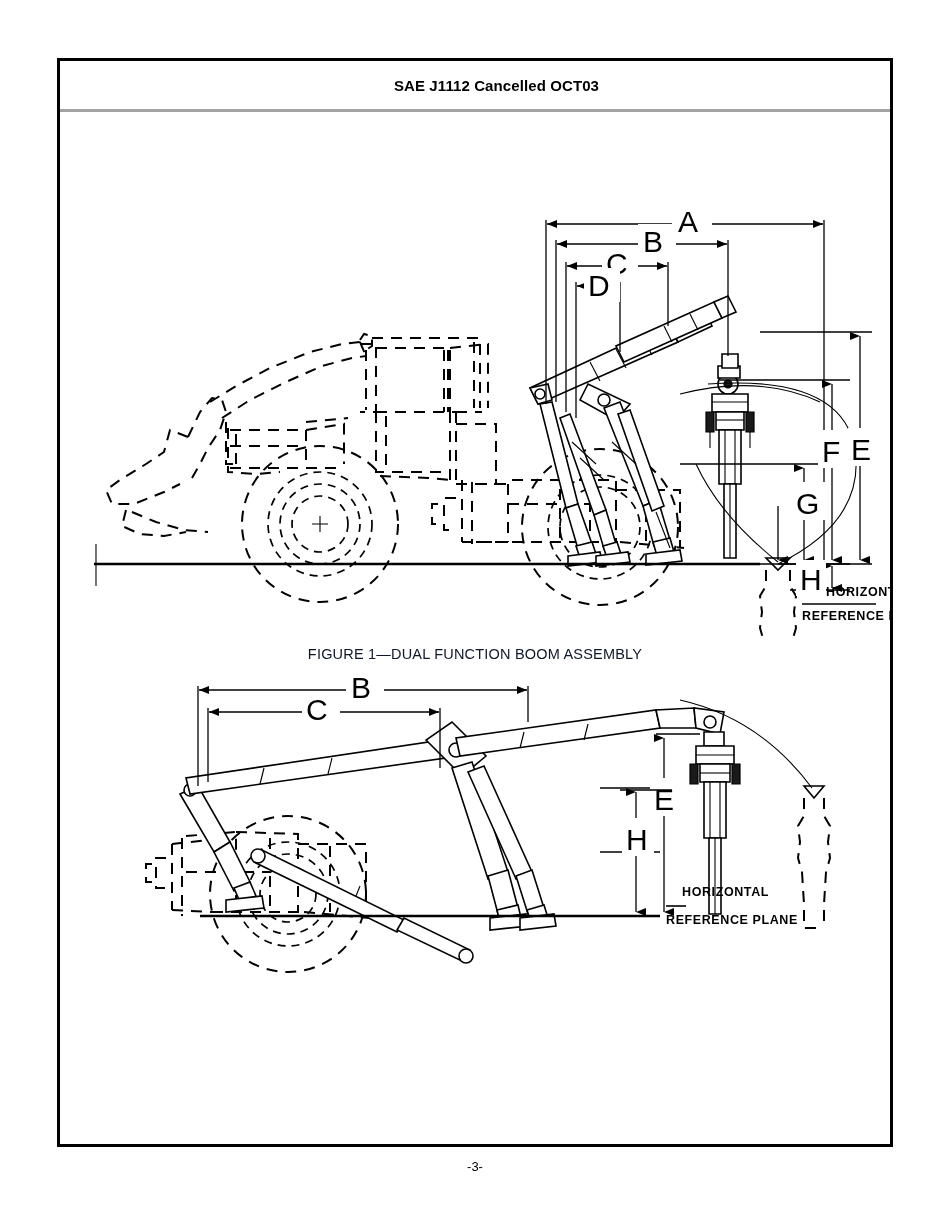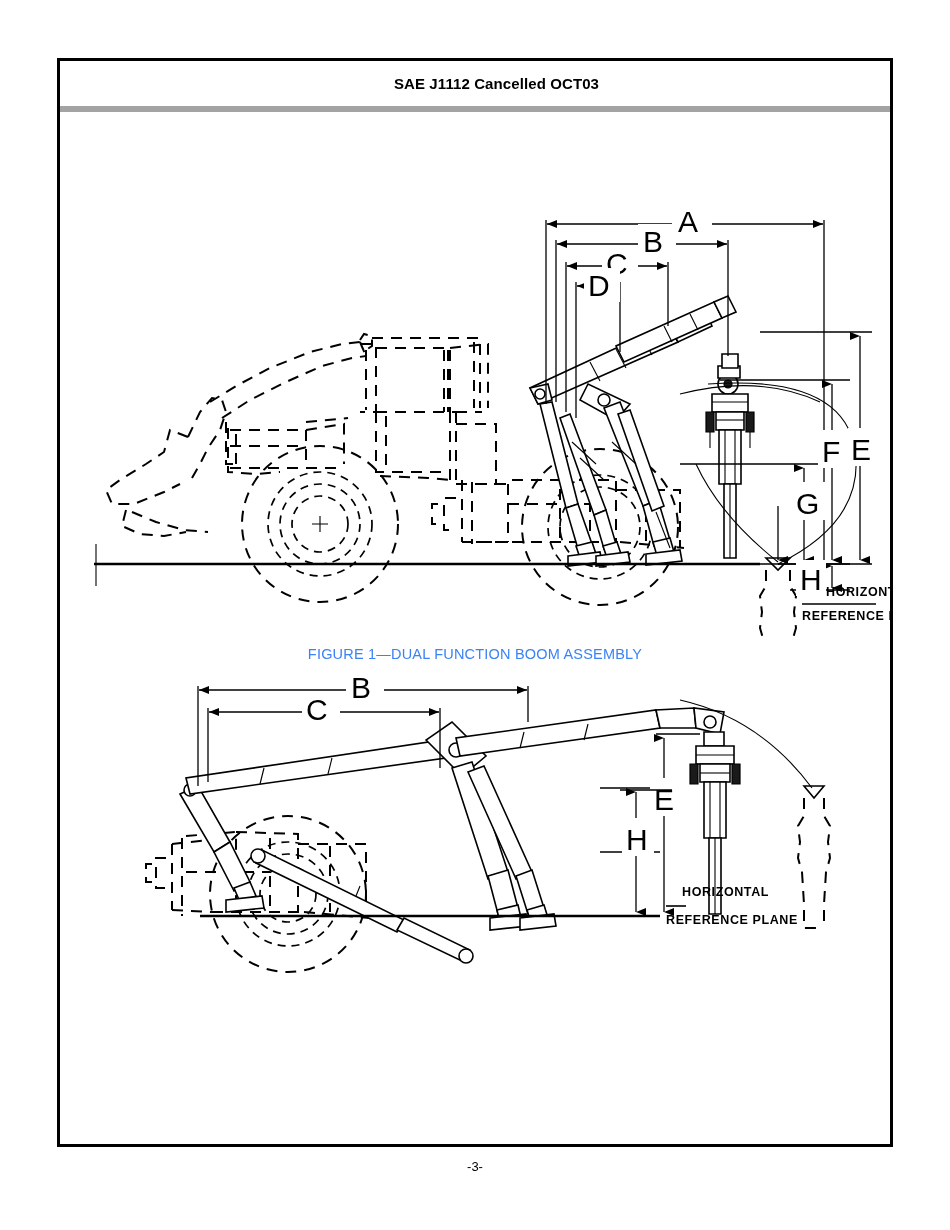--- a/index.html
+++ b/index.html
@@ -27,21 +27,21 @@
     box-sizing: border-box;
     background: #fff;
   }
 
   #header-band {
     position: absolute;
     left: 0;
     top: 0;
     right: 0;
     height: 51px;
-    border-bottom: 6px solid #a3a3a3;
+    border-bottom: 3px solid #a3a3a3;
     box-sizing: border-box;
     display: flex;
     align-items: center;
     justify-content: center;
     padding-left: 43px;
   }
 
   #header-title {
     font-size: 15px;
     font-weight: bold;
@@ -71,21 +71,21 @@
     margin: 0 auto;
   }
 
   .figure-caption {
     position: absolute;
     width: 100%;
     text-align: center;
     font-size: 14.5px;
     font-family: "Liberation Sans", sans-serif;
     letter-spacing: 0.2px;
-    color: #3b82f6;
+    color: #0f172a;
   }
   #figure-1-caption { top: 534px; }
 
   
   #page-number {
     position: absolute;
     left: 0;
     top: 1159px;
     width: 950px;
     text-align: center;

